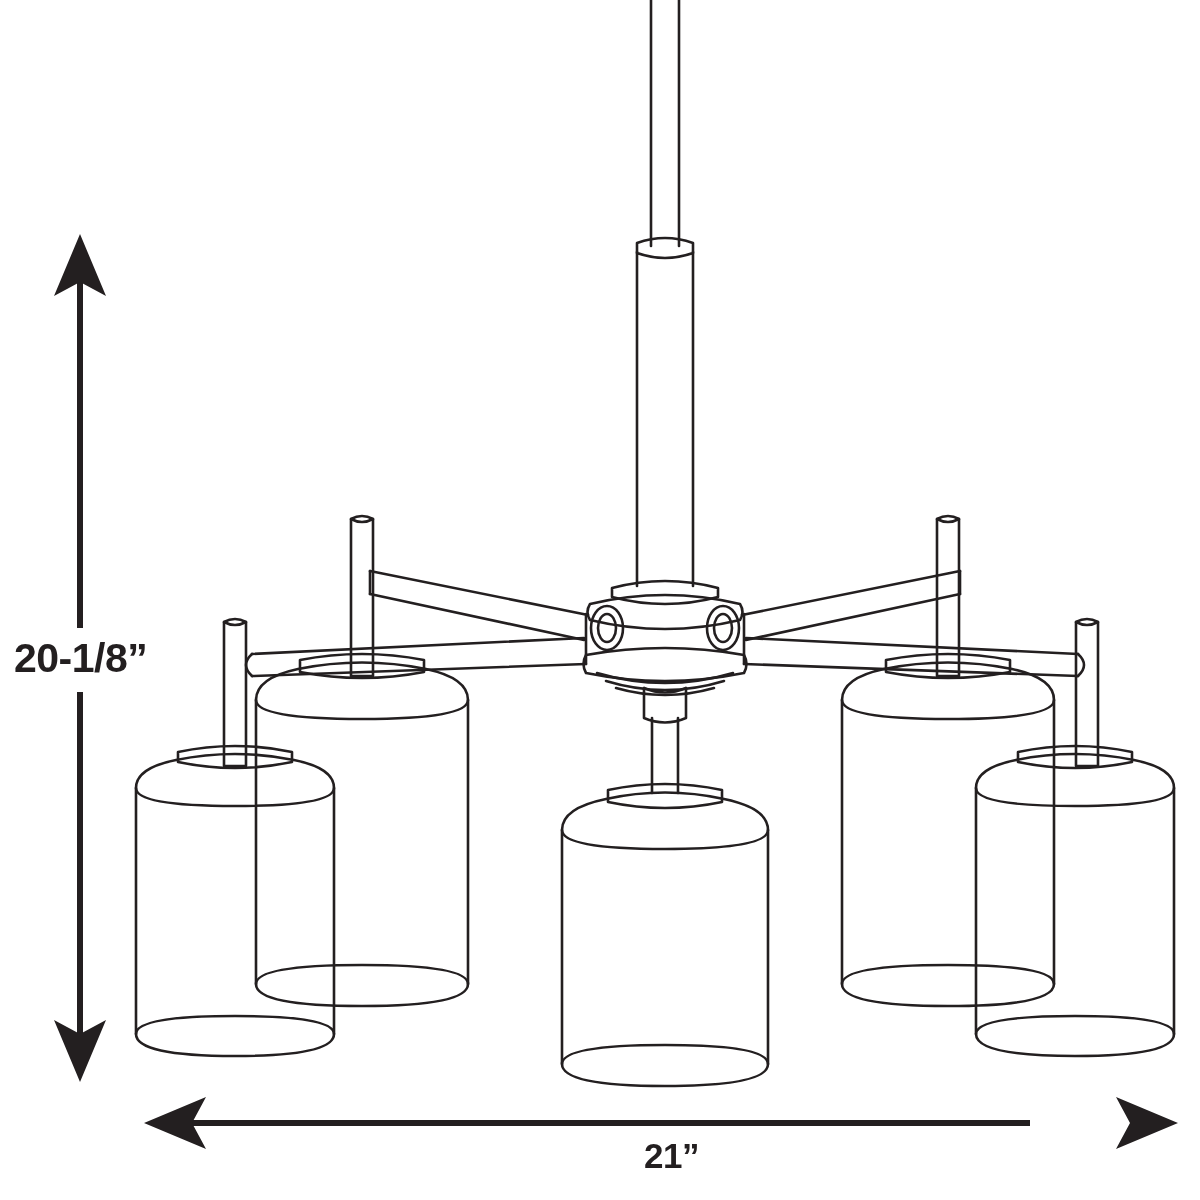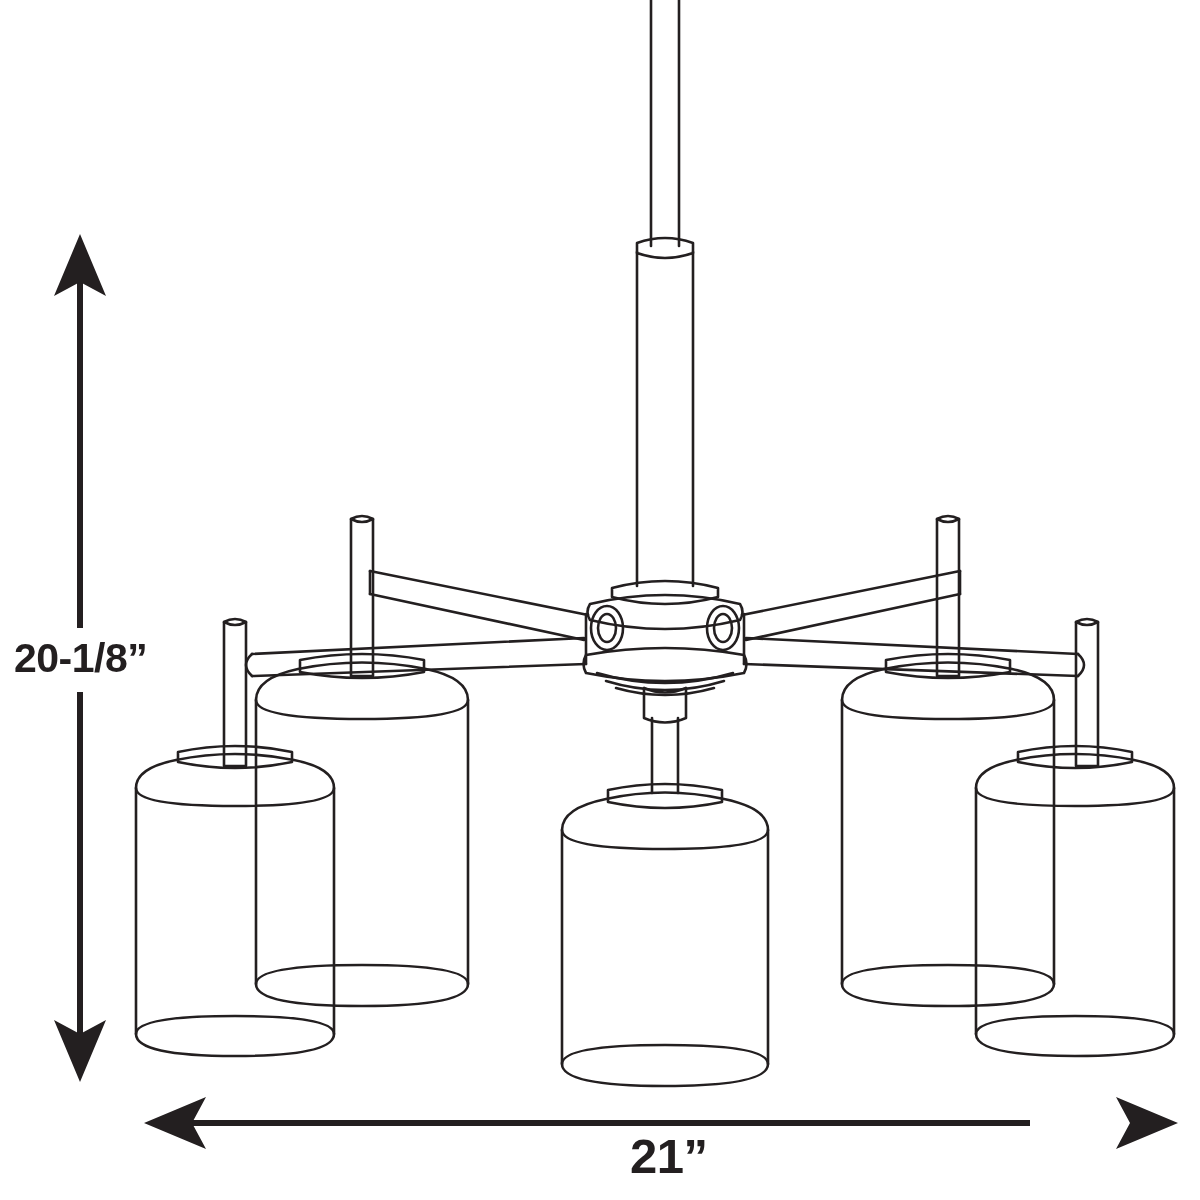--- a/index.html
+++ b/index.html
@@ -30,23 +30,23 @@
     white-space: nowrap;
     letter-spacing: -0.5px;
   }
   #height-label {
     left: 14px;
     top: 634px;
     font-size: 41px;
     line-height: 48px;
   }
   #width-label {
-    left: 630px;
+    left: 644px;
     top: 1132px;
-    font-size: 49px;
+    font-size: 35px;
     line-height: 48px;
   }
 </style>
 </head>
 <body>
 
 <div id="page">
 
   <svg id="drawing" viewBox="0 0 1200 1200">
     <g fill="none" stroke="#231f20" stroke-width="2.6" stroke-linejoin="round" stroke-linecap="round">

